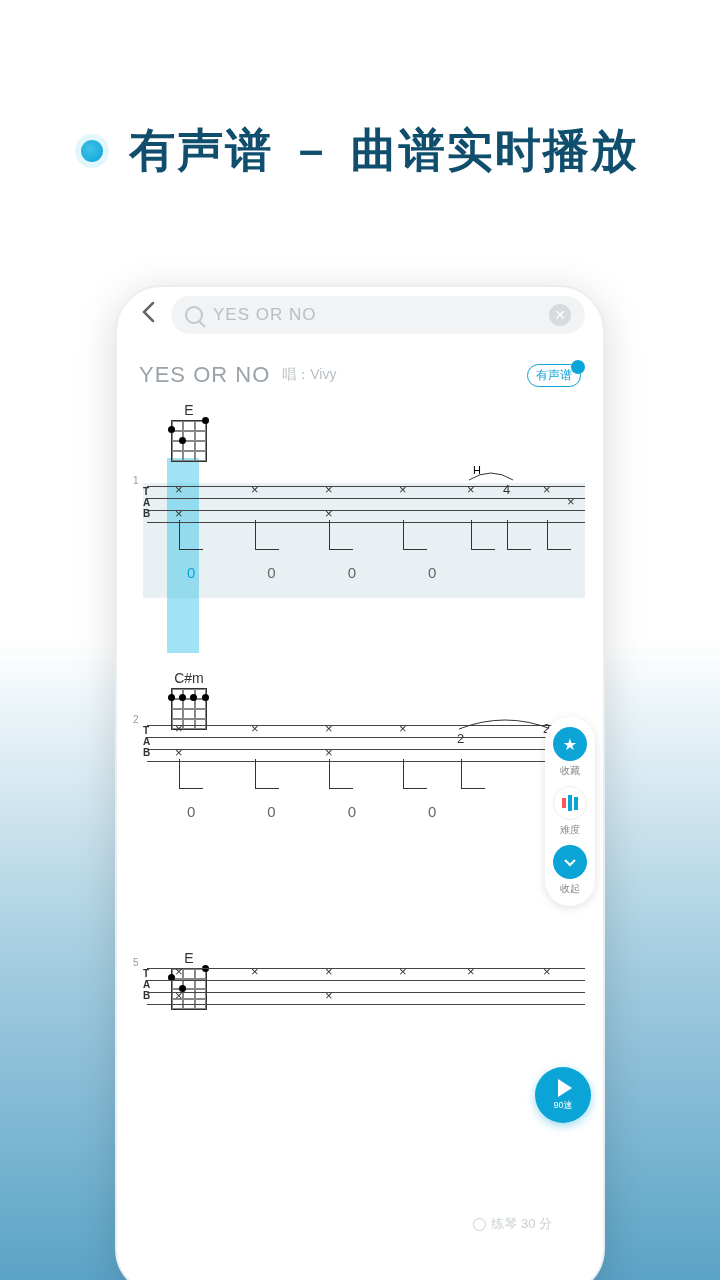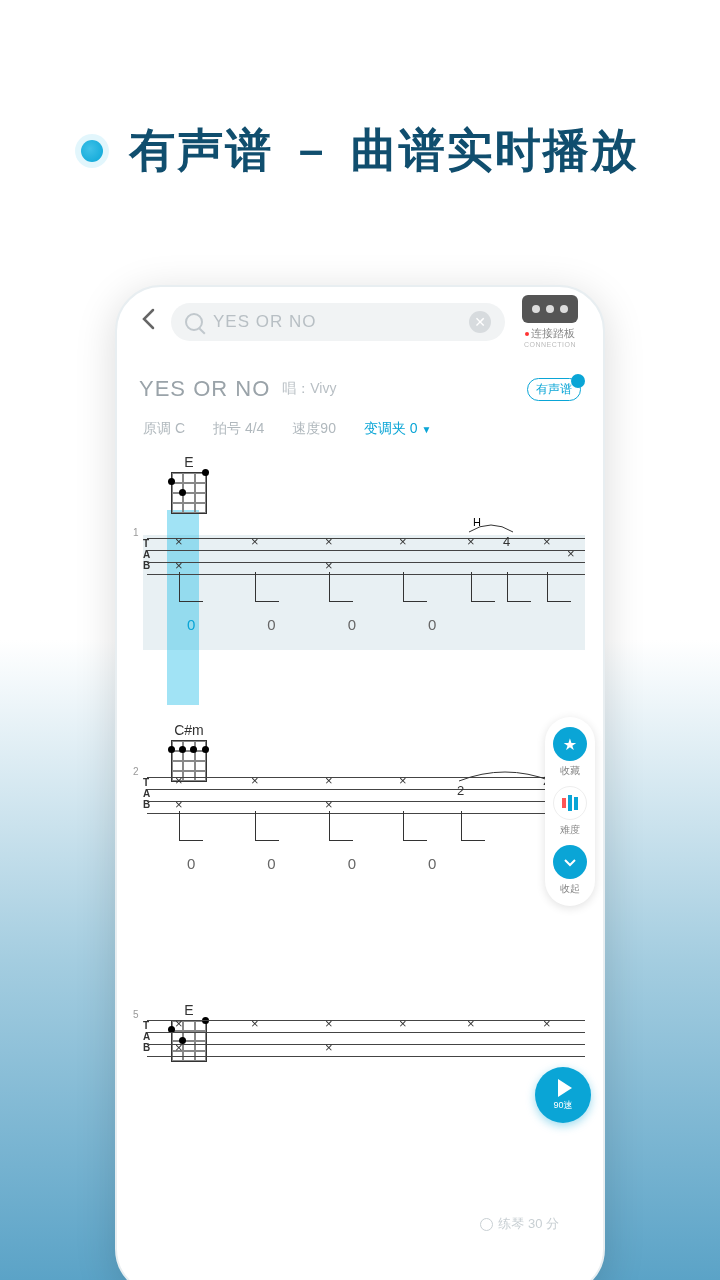--- a/index.html
+++ b/index.html
@@ -112,21 +112,21 @@
 
   .play-btn{
     position:absolute; right:12px; bottom:170px;
     width:56px;height:56px;border-radius:50%;background:#0aa5d6;
     display:flex;flex-direction:column;align-items:center;justify-content:center;
     color:#fff;box-shadow:0 3px 10px rgba(10,165,214,0.4);
   }
   .play-btn .tri-play{width:0;height:0;border-left:14px solid #fff;border-top:9px solid transparent;border-bottom:9px solid transparent;margin-left:3px;}
   .play-btn .sp{font-size:9px;margin-top:2px;}
 
-  .footer-hint{position:absolute;bottom:60px;right:44px;font-size:13px;color:#c8cfd3;display:flex;align-items:center;gap:5px;}
+  .footer-hint{position:absolute;bottom:60px;right:51px;font-size:13px;color:#c8cfd3;display:flex;align-items:center;gap:5px;}
   .footer-hint .clk{width:13px;height:13px;border:1.5px solid #c8cfd3;border-radius:50%;position:relative;}
 </style>
 </head>
 <body>
 
 <div class="page-title">
   <div class="dot"></div>
   <h1>有声谱 － 曲谱实时播放</h1>
 </div>
 
@@ -137,43 +137,28 @@
     <div class="back">
       <svg width="14" height="22" viewBox="0 0 14 22">
           <path d="M12 2 L3 11 L12 20" stroke="#666" stroke-width="2.5" fill="none" stroke-linecap="round"></path>
         </svg>
     </div>
     <div class="search-box">
       <div class="mag"></div>
       <div class="txt">YES OR NO</div>
       <div class="clear">✕</div>
     </div>
-    <div class="pedal">
-      <div class="pedal-box">
-          <i></i>
-          <i></i>
-          <i></i>
-        </div>
-      <div class="lbl"><span class="reddot"></span><span>连接踏板</span></div>
-      <div class="sub">CONNECTION</div>
-    </div>
   </div>
 
   <div class="song-row">
     <span class="song-title">YES OR NO</span>
     <span class="singer"><span>唱：</span><span>Vivy</span></span>
     <span class="badge-audio">有声谱</span>
   </div>
 
-  <div class="meta-row">
-    <span>原调 C</span>
-    <span>拍号 4/4</span>
-    <span>速度90</span>
-    <span class="capo"><span>变调夹 0</span> <span class="tri">▼</span></span>
-  </div>
 
   <div class="tab-area">
     <div class="highlight-rect"></div>
     <div class="highlight"></div>
 
     <div class="chord" style="left:54px;top:4px;">
       <div class="nm">E</div>
       <div class="dots">
         <div class="grid">
             <div></div>

